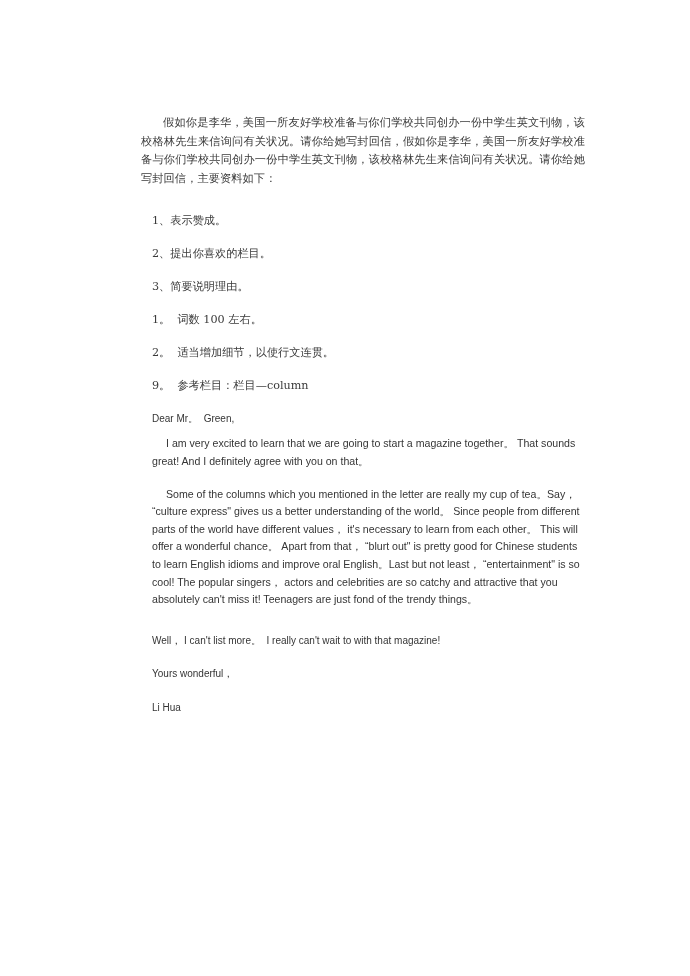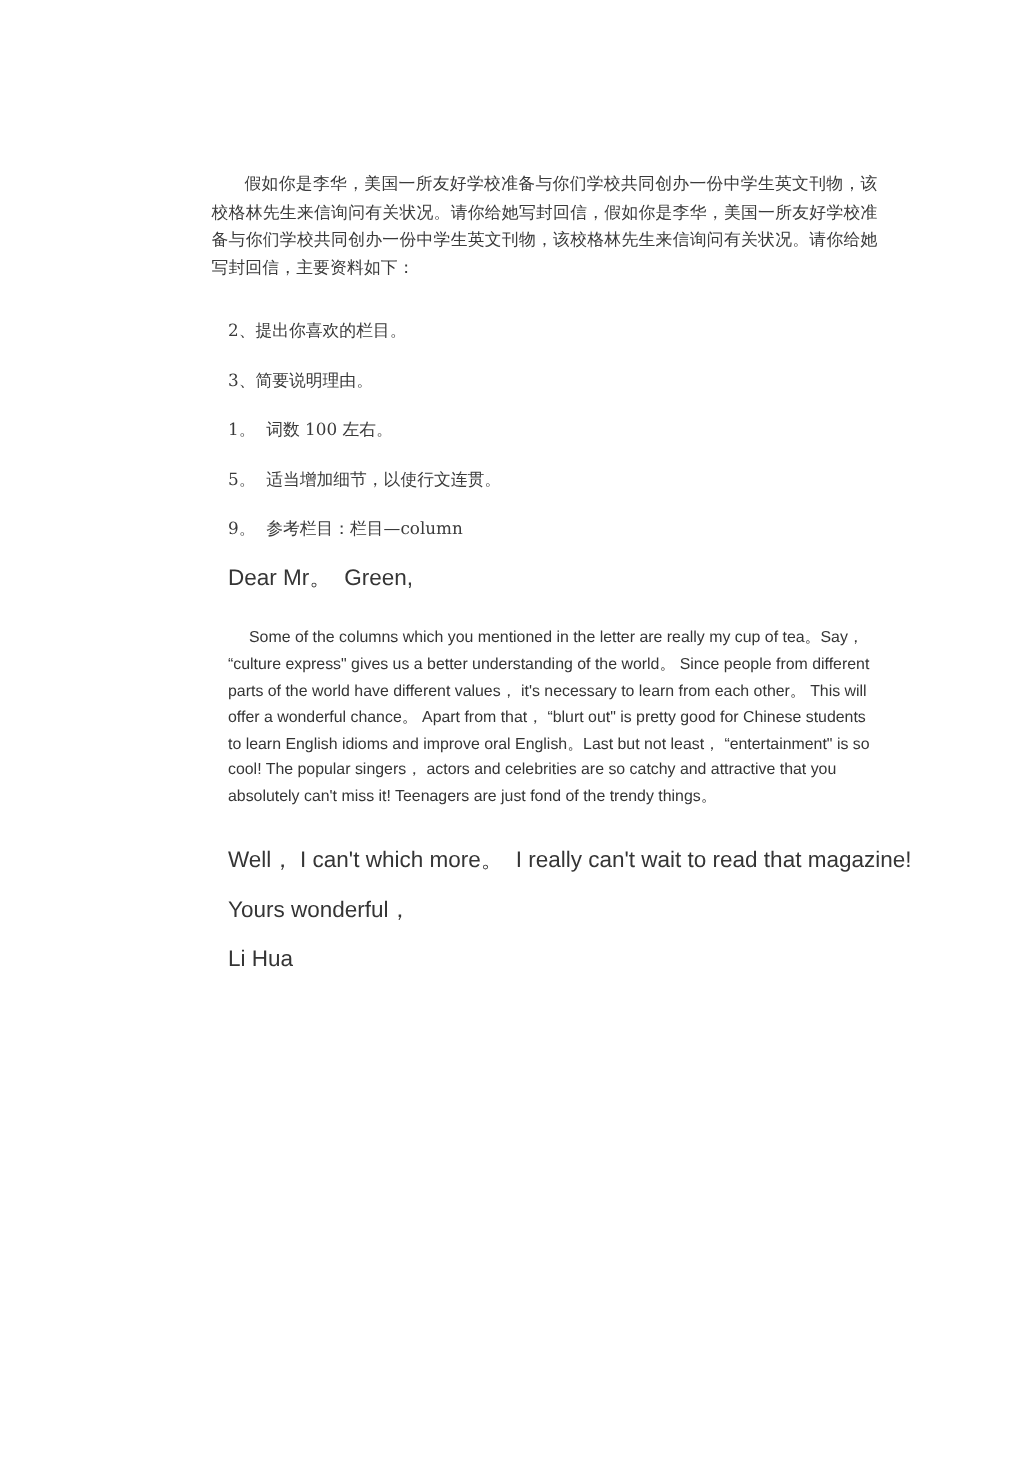--- a/index.html
+++ b/index.html
@@ -74,21 +74,21 @@
     color: #3a3a3a;
     padding: 0 0 0 11px;
     height: 33px;
     display: flex;
     align-items: center;
     white-space: pre;
   }
 
   .en-line {
     font-family: "Liberation Sans", "DejaVu Sans", sans-serif;
-    font-size: 15px;
+    font-size: 10px;
     color: #353535;
     padding: 0 0 0 11px;
     height: 33px;
     display: flex;
     align-items: center;
     white-space: pre;
   }
 
   .en-para {
     font-family: "Liberation Sans", "DejaVu Sans", sans-serif;
@@ -109,40 +109,42 @@
 </head>
 <body>
 
 <div class="page">
   <div class="content">
 
     <p class="cn-para">假如你是李华，美国一所友好学校准备与你们学校共同创办一份中学生英文刊物，该校格林先生来信询问有关状况。请你给她写封回信，假如你是李华，美国一所友好学校准备与你们学校共同创办一份中学生英文刊物，该校格林先生来信询问有关状况。请你给她写封回信，主要资料如下：</p>
 
     <div class="gap-sm"></div>
 
+    <div class="req-item">1、表示赞成。</div>
 
     <div class="req-item">2、提出你喜欢的栏目。</div>
 
     <div class="req-item">3、简要说明理由。</div>
 
 
     <div class="note-item">1。  词数 100 左右。</div>
 
 
-    <div class="note-item">5。  适当增加细节，以使行文连贯。</div>
+    <div class="note-item">2。  适当增加细节，以使行文连贯。</div>
 
     <div class="note-item">9。  参考栏目：栏目—column</div>
 
     <div class="en-line">Dear Mr。  Green,</div>
 
+    <p class="en-para">I am very excited to learn that we are going to start a magazine together。  That sounds great! And I definitely agree with you on that。</p>
 
     <p class="en-para spaced-top">Some of the columns which you mentioned in the letter are really my cup of tea。Say， “culture express" gives us a better understanding of the world。 Since people from different parts of the world have different values， it's necessary to learn from each other。 This will offer a wonderful chance。 Apart from that， “blurt out" is pretty good for Chinese students to learn English idioms and improve oral English。Last but not least， “entertainment" is so cool! The popular singers， actors and celebrities are so catchy and attractive that you absolutely can't miss it! Teenagers are just fond of the trendy things。</p>
 
     <div class="gap-md"></div>
 
-    <div class="en-line">Well， I can't which more。  I really can't wait to read that magazine!</div>
+    <div class="en-line">Well， I can't list more。  I really can't wait to with that magazine!</div>
 
     <div class="en-line">Yours wonderful，</div>
 
     <div class="en-line">Li Hua</div>
 
   </div>
 </div>
 
 </body></html>

